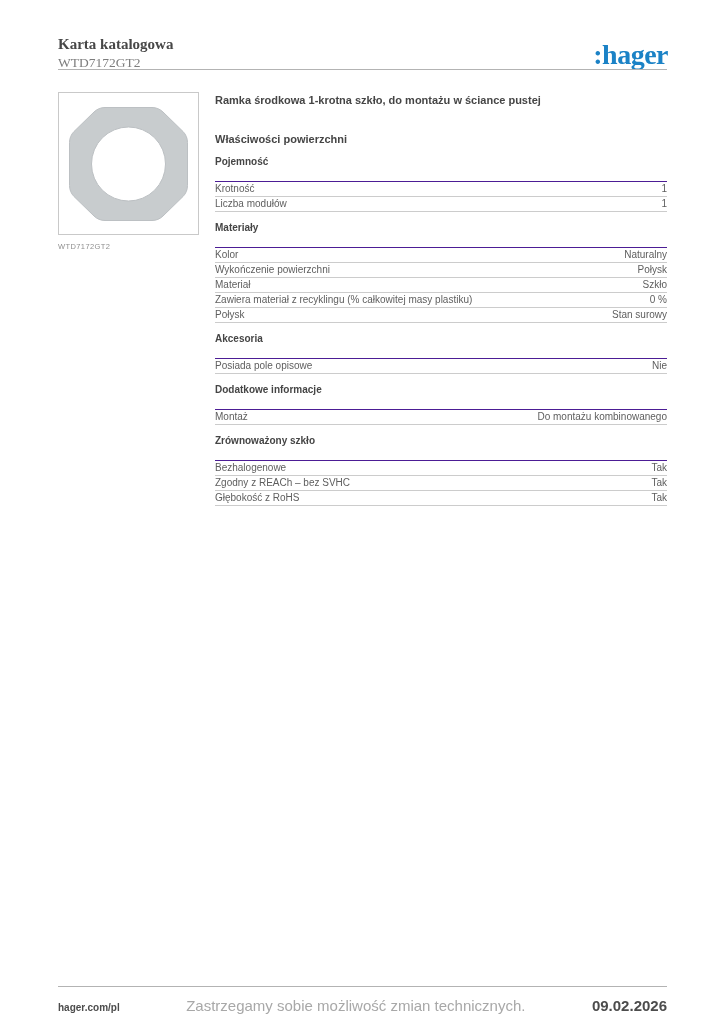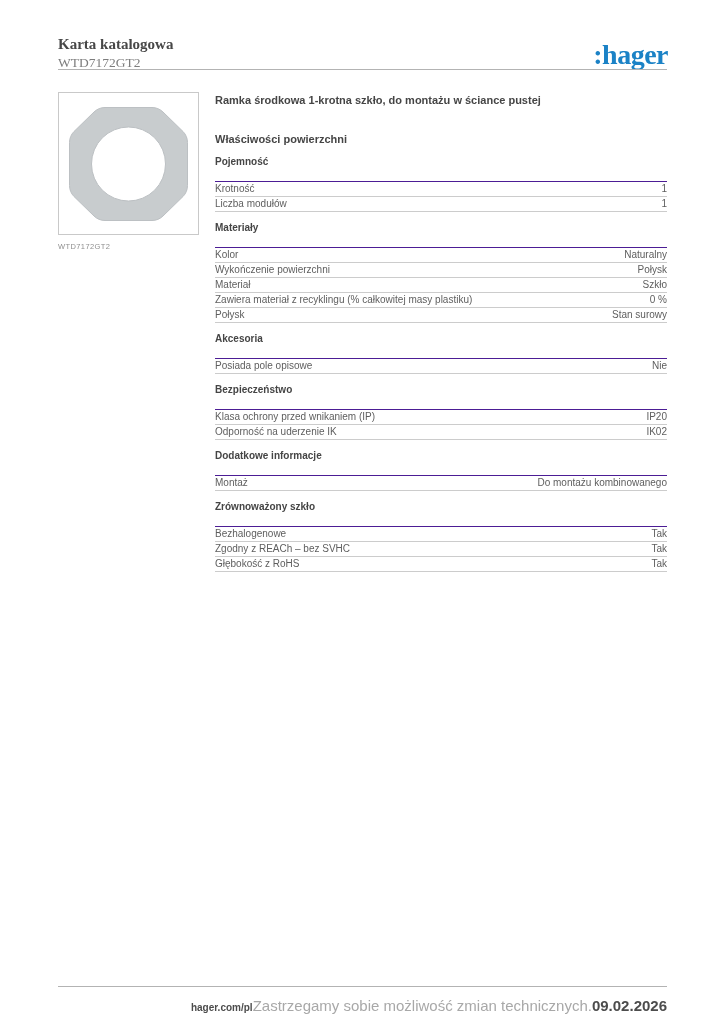--- a/index.html
+++ b/index.html
@@ -45,21 +45,21 @@
     font-size:10px; color:#5e5e5e; line-height:14px;
     border-bottom:1px solid #cccccc;
   }
   .spec-label { text-align:right; padding-right:10px; white-space:nowrap; overflow:hidden; }
   .spec-value { text-align:right; white-space:nowrap; }
 
   
   .footer-rule { position:absolute; top:986px; left:58px; right:57px; height:1px; background:#b3b3b3; }
   .footer-row {
     position:absolute; top:997px; left:58px; right:57px;
-    display:flex; justify-content:flex-end; align-items:baseline;
+    display:flex; justify-content:space-between; align-items:baseline;
   }
   .footer-site { font-size:10px; font-weight:bold; color:#4c4c4c; }
   .footer-disclaimer { font-size:15px; color:#a8a8a8; }
   .footer-date { font-size:15px; font-weight:bold; color:#4c4c4c; }
 </style>
 </head>
 <body>
 
 <div class="page">
 
@@ -123,31 +123,20 @@
             </div>
           </div>
           <div class="section">
             <div class="section-title">Akcesoria</div>
             <div class="spec-row">
               <span class="spec-label">Posiada pole opisowe</span>
               <span class="spec-value">Nie</span>
             </div>
           </div>
           <div class="section">
-            <div class="section-title">Bezpieczeństwo</div>
-            <div class="spec-row">
-              <span class="spec-label">Klasa ochrony przed wnikaniem (IP)</span>
-              <span class="spec-value">IP20</span>
-            </div>
-            <div class="spec-row">
-              <span class="spec-label">Odporność na uderzenie IK</span>
-              <span class="spec-value">IK02</span>
-            </div>
-          </div>
-          <div class="section">
             <div class="section-title">Dodatkowe informacje</div>
             <div class="spec-row">
               <span class="spec-label">Montaż</span>
               <span class="spec-value">Do montażu kombinowanego</span>
             </div>
           </div>
           <div class="section">
             <div class="section-title">Zrównoważony szkło</div>
             <div class="spec-row">
               <span class="spec-label">Bezhalogenowe</span>

